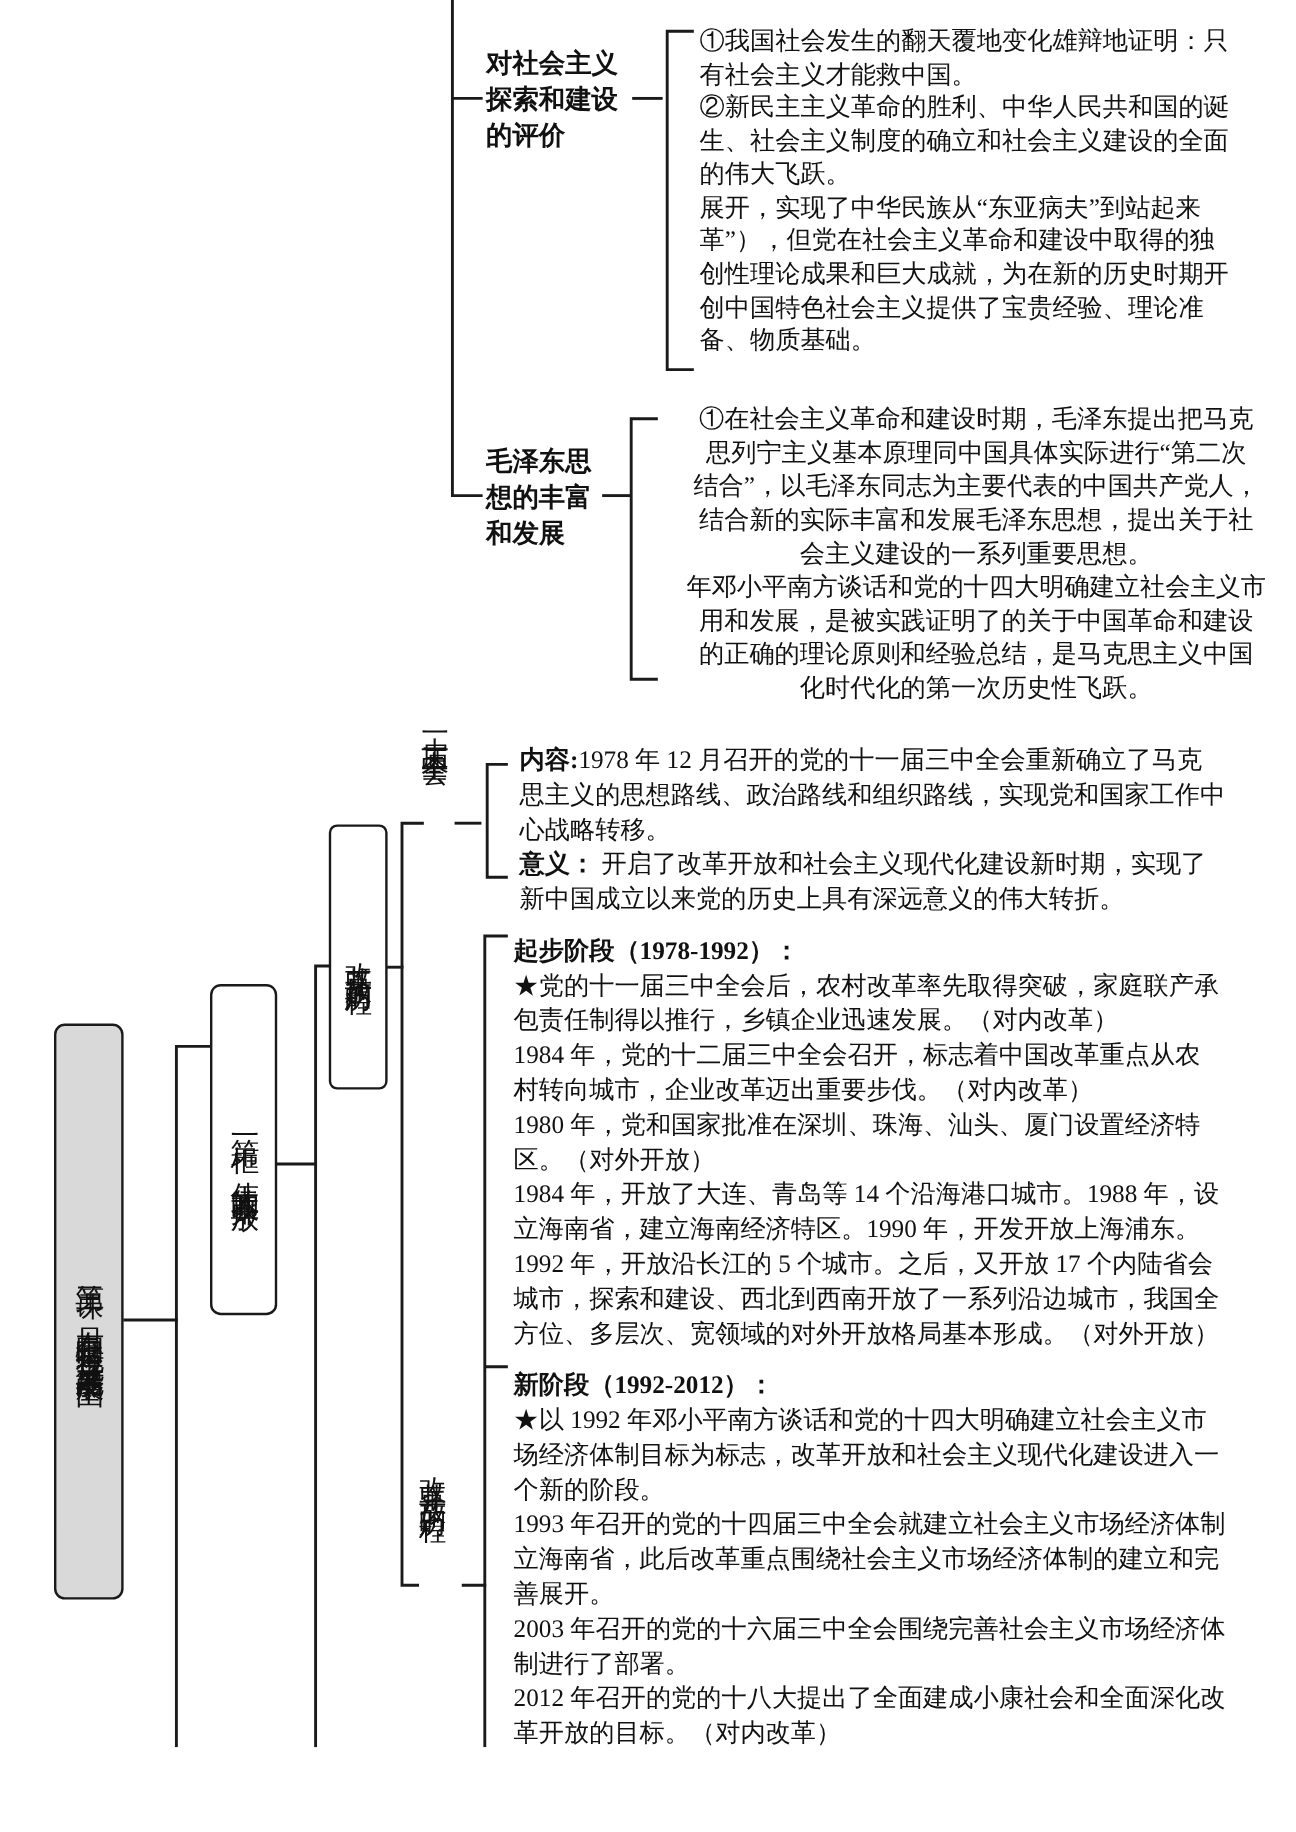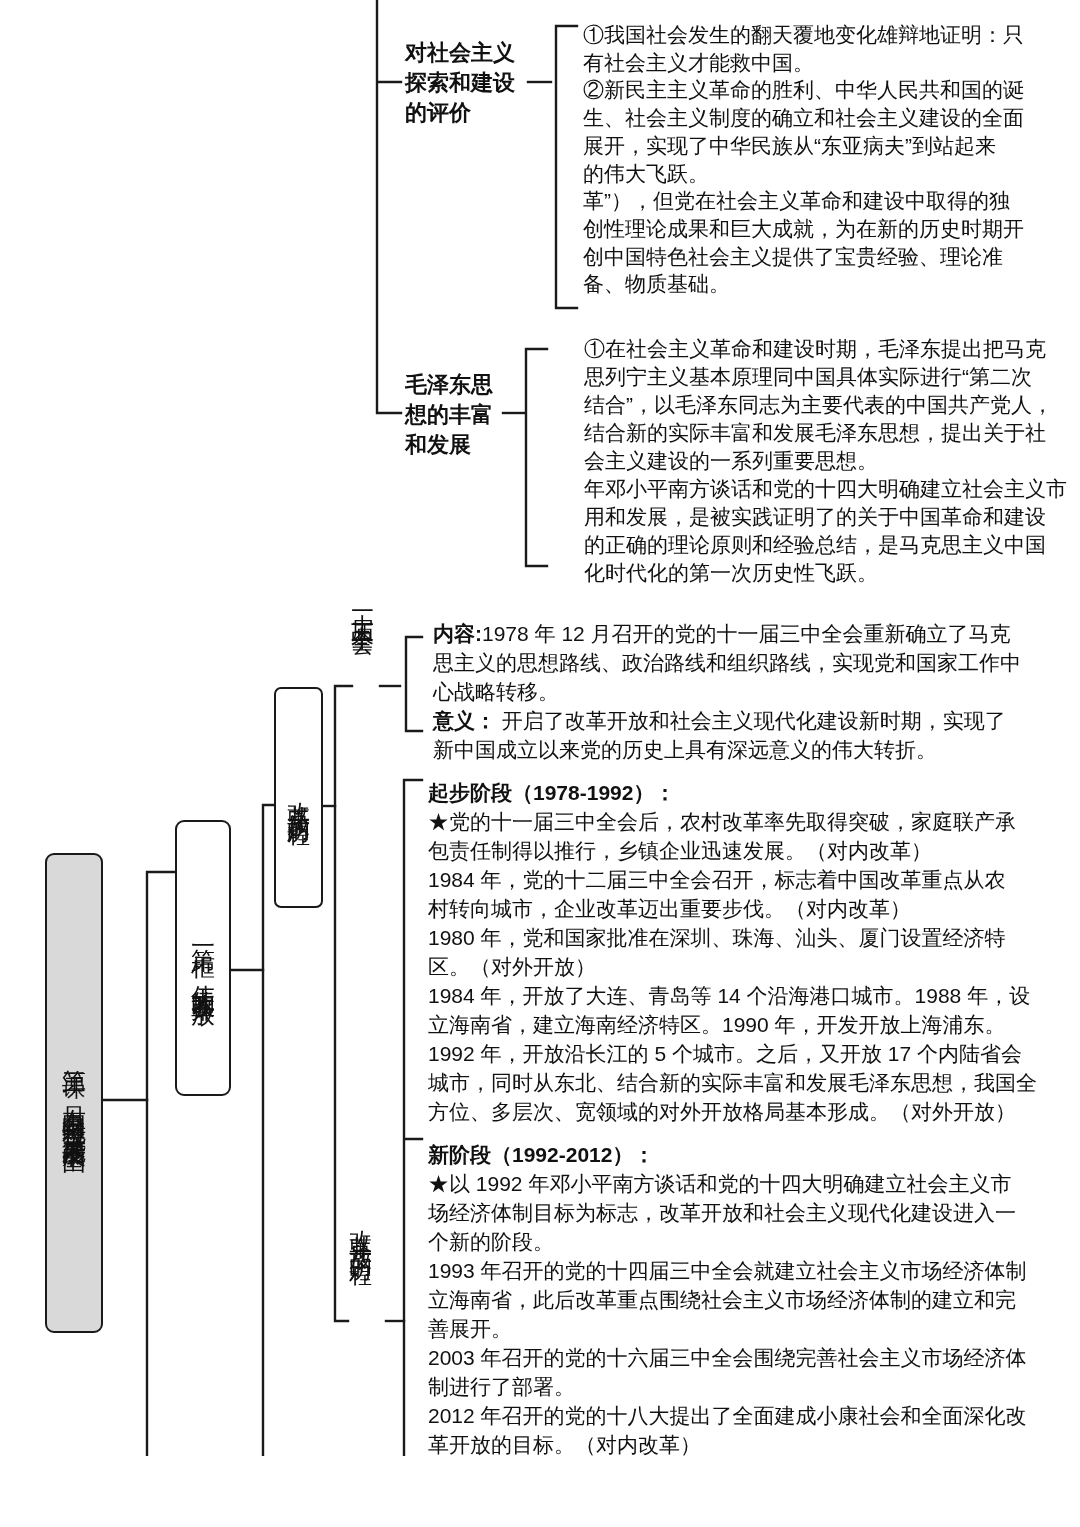--- a/index.html
+++ b/index.html
@@ -1,18 +1,18 @@
 <!DOCTYPE html>
 <html><head>
 <meta charset="utf-8">
 <style>
   html,body{margin:0;padding:0;background:#ffffff;}
   .page{
     position:relative;width:1080px;height:1456px;background:#ffffff;
-    color:#111;font-family:Liberation Sans, sans-serif;overflow:hidden;
+    color:#111;font-family:Liberation Serif, serif;overflow:hidden;
   }
   .abs{position:absolute;}
   svg.wires{position:absolute;left:0;top:0;z-index:0;}
   .vtext{
     writing-mode:vertical-rl;text-orientation:upright;
     white-space:nowrap;line-height:1;
   }
   .box{
     box-sizing:border-box;border:2.4px solid #1a1a1a;background:#fff;
     border-radius:9px;display:flex;align-items:center;justify-content:center;
@@ -74,29 +74,29 @@
 
   <div class="abs lbl" style="left:405px;top:370px;">毛泽东思
 想的丰富
 和发展</div>
 
   <div class="abs blk lhA" style="left:583px;top:21px;">
       <div class="ln">①我国社会发生的翻天覆地变化雄辩地证明：只</div>
       <div class="ln">有社会主义才能救中国。</div>
       <div class="ln">②新民主主义革命的胜利、中华人民共和国的诞</div>
       <div class="ln">生、社会主义制度的确立和社会主义建设的全面</div>
+      <div class="ln">的伟大飞跃。</div>
       <div class="ln">展开，实现了中华民族从“东亚病夫”到站起来</div>
-      <div class="ln">的伟大飞跃。</div>
       <div class="ln">革”），但党在社会主义革命和建设中取得的独</div>
       <div class="ln">创性理论成果和巨大成就，为在新的历史时期开</div>
       <div class="ln">创中国特色社会主义提供了宝贵经验、理论准</div>
       <div class="ln">备、物质基础。</div>
     </div>
 
-  <div class="abs blk lhB" style="left:584px;top:335px;">
+  <div class="abs blk lhB" style="left:572px;top:335px;text-align:center;">
       <div class="ln">①在社会主义革命和建设时期，毛泽东提出把马克</div>
       <div class="ln">思列宁主义基本原理同中国具体实际进行“第二次</div>
       <div class="ln">结合”，以毛泽东同志为主要代表的中国共产党人，</div>
       <div class="ln">结合新的实际丰富和发展毛泽东思想，提出关于社</div>
       <div class="ln">会主义建设的一系列重要思想。</div>
       <div class="ln">年邓小平南方谈话和党的十四大明确建立社会主义市</div>
       <div class="ln">用和发展，是被实践证明了的关于中国革命和建设</div>
       <div class="ln">的正确的理论原则和经验总结，是马克思主义中国</div>
       <div class="ln">化时代化的第一次历史性飞跃。</div>
     </div>
@@ -114,21 +114,21 @@
     <div>
         <div class="ln">★党的十一届三中全会后，农村改革率先取得突破，家庭联产承</div>
         <div class="ln">包责任制得以推行，乡镇企业迅速发展。（对内改革）</div>
         <div class="ln">1984 年，党的十二届三中全会召开，标志着中国改革重点从农</div>
         <div class="ln">村转向城市，企业改革迈出重要步伐。（对内改革）</div>
         <div class="ln">1980 年，党和国家批准在深圳、珠海、汕头、厦门设置经济特</div>
         <div class="ln">区。（对外开放）</div>
         <div class="ln">1984 年，开放了大连、青岛等 14 个沿海港口城市。1988 年，设</div>
         <div class="ln">立海南省，建立海南经济特区。1990 年，开发开放上海浦东。</div>
         <div class="ln">1992 年，开放沿长江的 5 个城市。之后，又开放 17 个内陆省会</div>
-        <div class="ln">城市，同时从东北、结合新的实际丰富和发展毛泽东思想，我国全</div>
+        <div class="ln">城市，探索和建设、西北到西南开放了一系列沿边城市，我国全</div>
         <div class="ln">方位、多层次、宽领域的对外开放格局基本形成。（对外开放）</div>
       </div>
   </div>
 
   <div class="abs blk lhC" style="left:428px;top:1126px;margin-top:14px;">
     <div class="ln bold">新阶段（1992-2012）：</div>
     <div>
         <div class="ln">★以 1992 年邓小平南方谈话和党的十四大明确建立社会主义市</div>
         <div class="ln">场经济体制目标为标志，改革开放和社会主义现代化建设进入一</div>
         <div class="ln">个新的阶段。</div>

